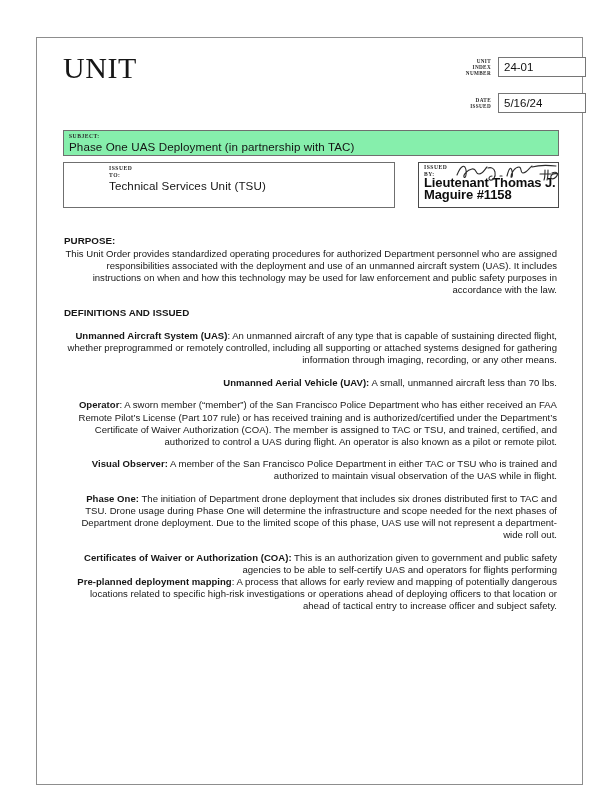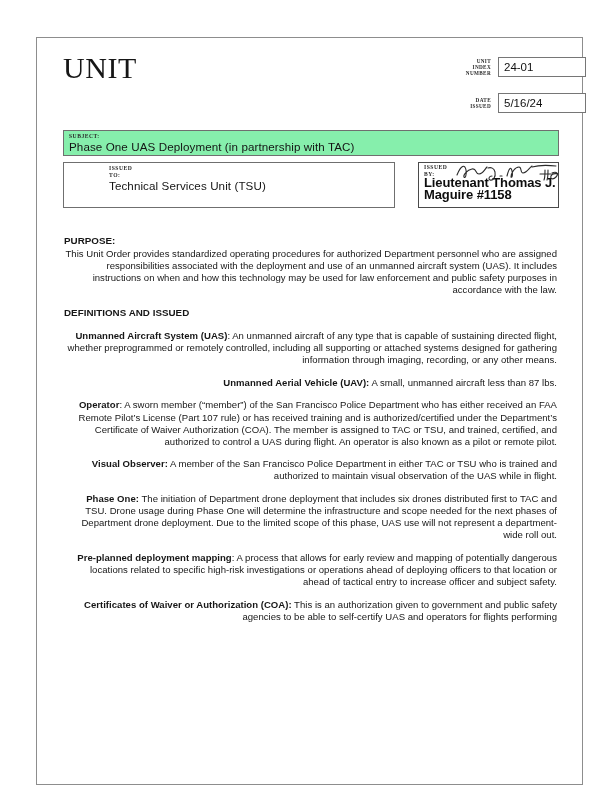--- a/index.html
+++ b/index.html
@@ -256,26 +256,26 @@
     <div>
       <div class="sec-heading">PURPOSE:</div>
       <p class="para">This Unit Order provides standardized operating procedures for authorized Department personnel who are assigned responsibilities associated with the deployment and use of an unmanned aircraft system (UAS). It includes instructions on when and how this technology may be used for law enforcement and public safety purposes in accordance with the law.</p>
     </div>
 
     <div class="sec-heading">DEFINITIONS AND ISSUED</div>
     <div class="gap-lg"></div>
 
     <p class="para"><span class="term">Unmanned Aircraft System (UAS)</span><span>:</span><span>  An unmanned aircraft of any type that is capable of sustaining directed flight, whether preprogrammed or remotely controlled, including all supporting or attached systems designed for gathering information through imaging, recording, or any other means.</span></p>
 
-    <p class="para"><span class="term">Unmanned Aerial Vehicle (UAV):</span><span></span><span>  A small, unmanned aircraft less than 87 lbs.</span></p>
+    <p class="para"><span class="term">Unmanned Aerial Vehicle (UAV):</span><span></span><span>  A small, unmanned aircraft less than 70 lbs.</span></p>
 
     <p class="para"><span class="term">Operator</span><span>:</span><span> A sworn member (“member”) of the San Francisco Police Department who has either received an FAA Remote Pilot’s License (Part 107 rule) or has received training and is authorized/certified under the Department’s Certificate of Waiver Authorization (COA). The member is assigned to TAC or TSU, and trained, certified, and authorized to control a UAS during flight. An operator is also known as a pilot or remote pilot.</span></p>
 
     <p class="para"><span class="term">Visual Observer:</span><span></span><span> A member of the San Francisco Police Department in either TAC or TSU who is trained and authorized to maintain visual observation of the UAS while in flight.</span></p>
 
     <p class="para"><span class="term">Phase One:</span><span></span><span> The initiation of Department drone deployment that includes six drones distributed first to TAC and TSU. Drone usage during Phase One will determine the infrastructure and scope needed for the next phases of Department drone deployment. Due to the limited scope of this phase, UAS use will not represent a department-wide roll out.</span></p>
 
+    <p class="para tight"><span class="term">Certificates of Waiver or Authorization (COA):</span><span></span><span>  This is an authorization given to government and public safety agencies to be able to self-certify UAS and operators for flights performing</span></p>
+
     <p class="para"><span class="term">Pre-planned deployment mapping</span><span>:</span><span> A process that allows for early review and mapping of potentially dangerous locations related to specific high-risk investigations or operations ahead of deploying officers to that location or ahead of tactical entry to increase officer and subject safety.</span></p>
 
-    <p class="para tight"><span class="term">Certificates of Waiver or Authorization (COA):</span><span></span><span>  This is an authorization given to government and public safety agencies to be able to self-certify UAS and operators for flights performing</span></p>
-
   </div>
 </div>
 
 </body></html>

